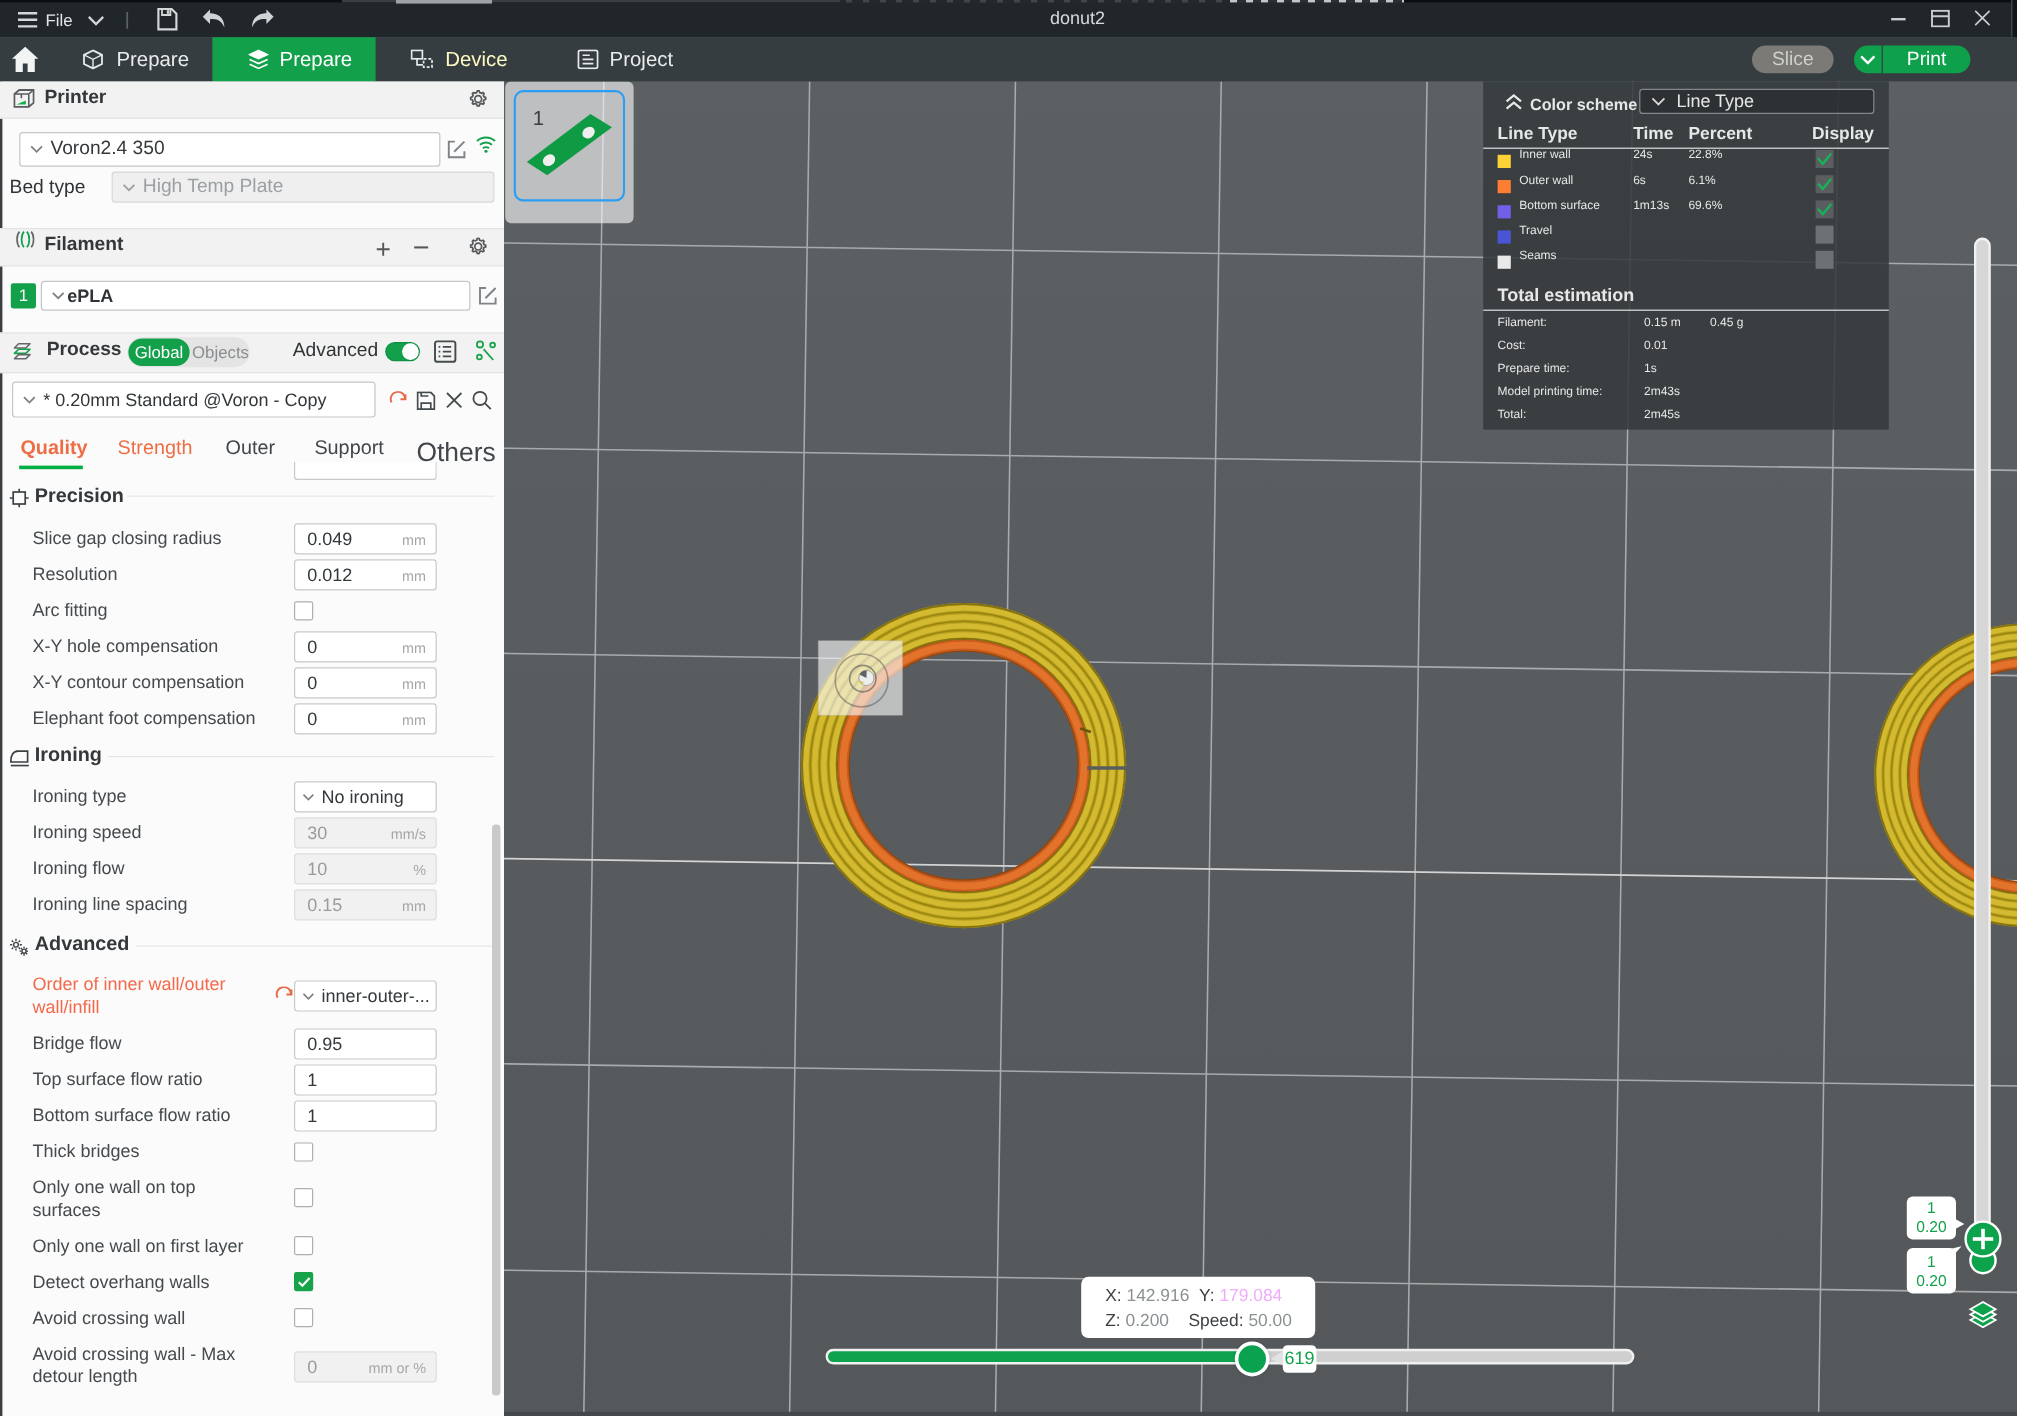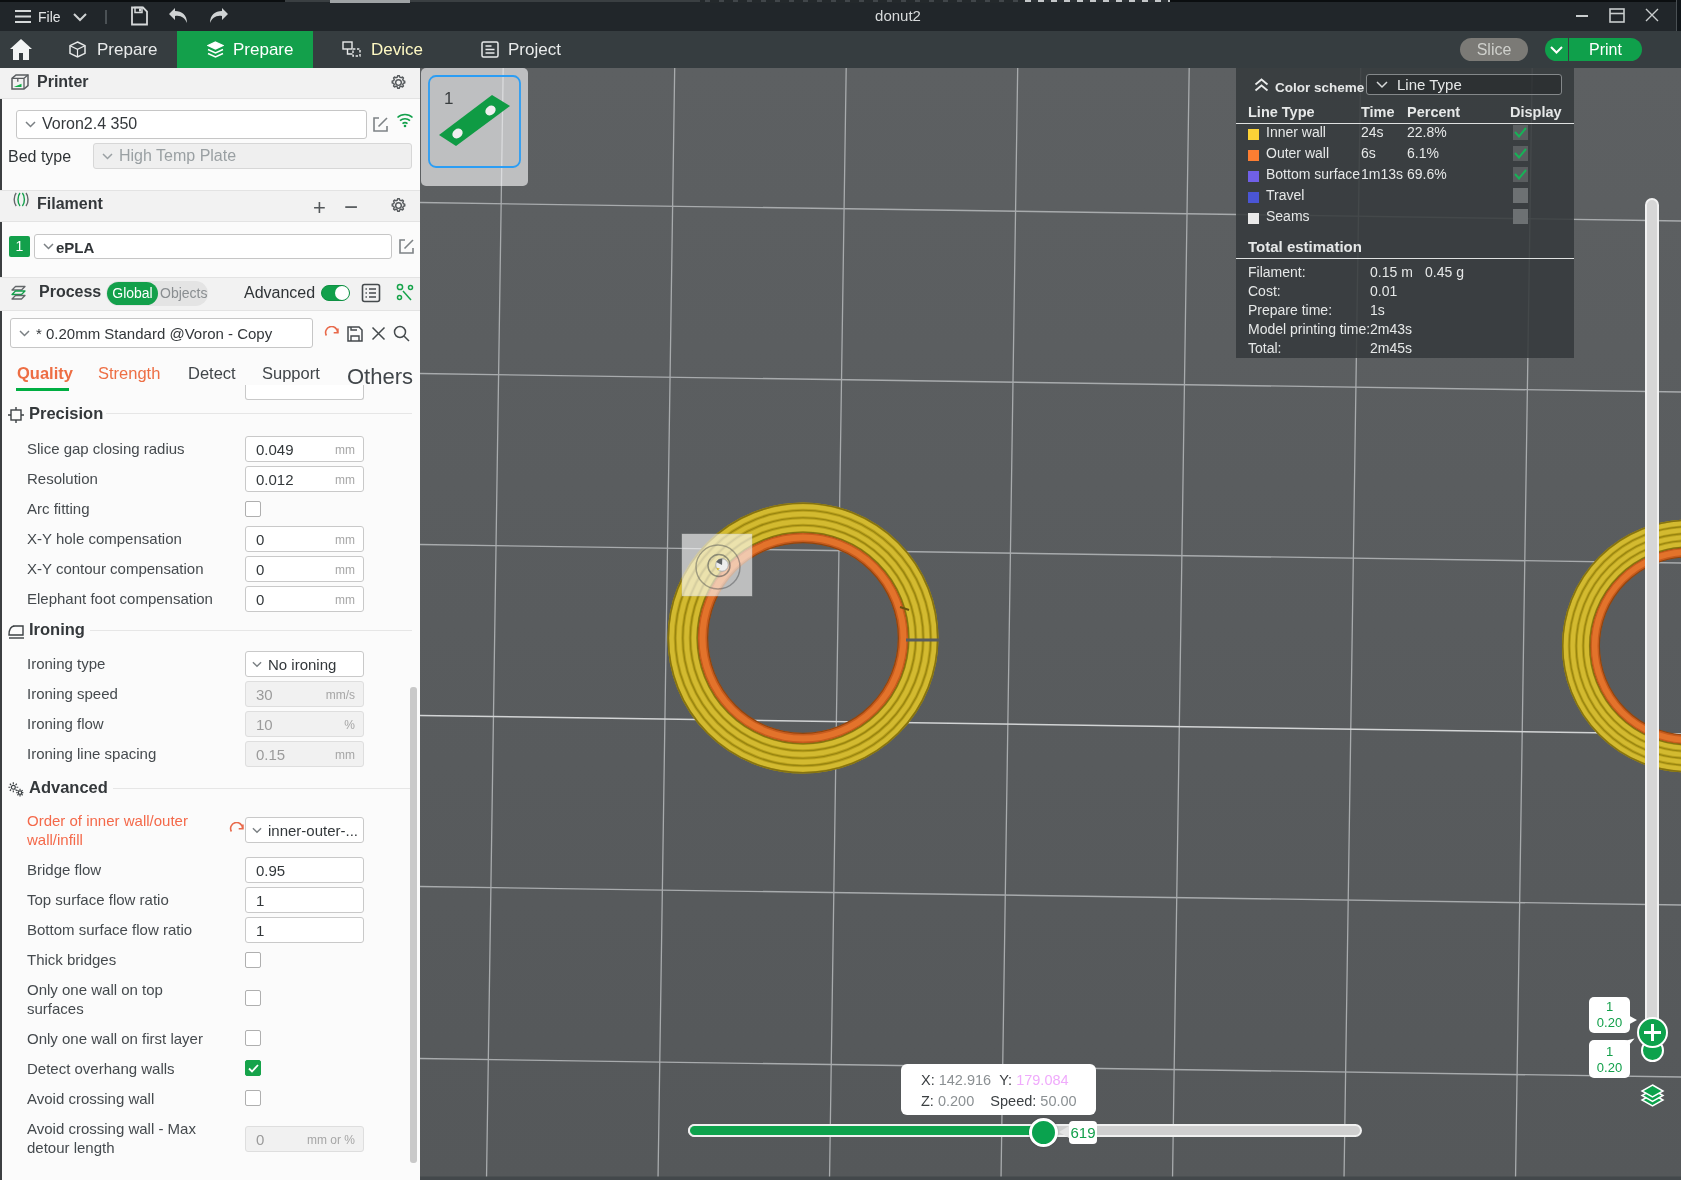--- a/index.html
+++ b/index.html
@@ -26,21 +26,21 @@
 .cb.on { background:#16a34a; border-color:#16a34a; }
 .seclineL { height:1px; background:#e6e6e6; }
 .orange { color:#f4694a; }
 
 
 #viewport { left:420px; top:68px; width:1261px; height:1112px;
   background:linear-gradient(#5d6062, #55585a); }
 
 
 #legend { left:1236px; top:68px; width:338px; height:290px; background:rgba(54,58,60,0.88); color:#e6e8e8; }
-.leg-row { position:absolute; font-size:14px; }
+.leg-row { position:absolute; font-size:10px; }
 </style>
 </head>
 <body>
 <div class="abs" id="titlebar"></div>
 
 <div class="abs" style="left:0;top:0;width:1681px;height:2px;background:#0b0e10;"></div>
 <div class="abs" style="left:285px;top:0;width:430px;height:2px;background:#3a3f42;"></div>
 <div class="abs" style="left:700px;top:0;width:470px;height:2.5px;background:#23282b;"></div>
 <div class="abs" style="left:1025px;top:0;width:145px;height:2px;background:repeating-linear-gradient(90deg,#c4c7c9 0 6px,#2a2f33 6px 13px);"></div>
 <div class="abs" style="left:705px;top:0;width:320px;height:2px;background:repeating-linear-gradient(90deg,#41464a 0 5px,#23282b 5px 14px);"></div>
@@ -228,21 +228,21 @@
 <svg class="abs" style="left:371px;top:326px;" width="15" height="15" viewBox="0 0 15 15">
   <path d="M1.5 1.5l12 12M13.5 1.5l-12 12" stroke="#454a4d" stroke-width="1.5"></path>
 </svg>
 <svg class="abs" style="left:393px;top:325px;" width="17" height="17" viewBox="0 0 17 17">
   <circle cx="7" cy="7" r="5.5" fill="none" stroke="#454a4d" stroke-width="1.5"></circle>
   <path d="M11.2 11.2L16 16" stroke="#454a4d" stroke-width="1.5"></path>
 </svg>
 
 <div class="abs" style="left:17px;top:364px;font-size:16.5px;color:#ed6e44;font-weight:bold;">Quality</div>
 <div class="abs" style="left:98px;top:364px;font-size:16.5px;color:#ed6e44;">Strength</div>
-<div class="abs" style="left:188px;top:364px;font-size:16.5px;color:#41464a;">Detect</div>
+<div class="abs" style="left:188px;top:364px;font-size:16.5px;color:#41464a;">Outer</div>
 <div class="abs" style="left:262px;top:364px;font-size:16.5px;color:#41464a;">Support</div>
 <div class="abs" style="left:347px;top:364px;font-size:22px;color:#41464a;">Others</div>
 <div class="abs" style="left:16px;top:388px;width:53px;height:3px;background:#00ae42;"></div>
 
 <div class="abs" style="left:245px;top:385px;width:119px;height:15px;border:1px solid #c9c9c9;border-top:none;border-radius:0 0 3px 3px;background:#fff;"></div>
 
 <svg class="abs" style="left:8px;top:407px;" width="16" height="16" viewBox="0 0 16 16">
   <rect x="3" y="3" width="10" height="10" fill="none" stroke="#3c4144" stroke-width="1.4"></rect>
   <path d="M8 0v3M8 13v3M0 8h3M13 8h3" stroke="#3c4144" stroke-width="1.4"></path>
 </svg>

